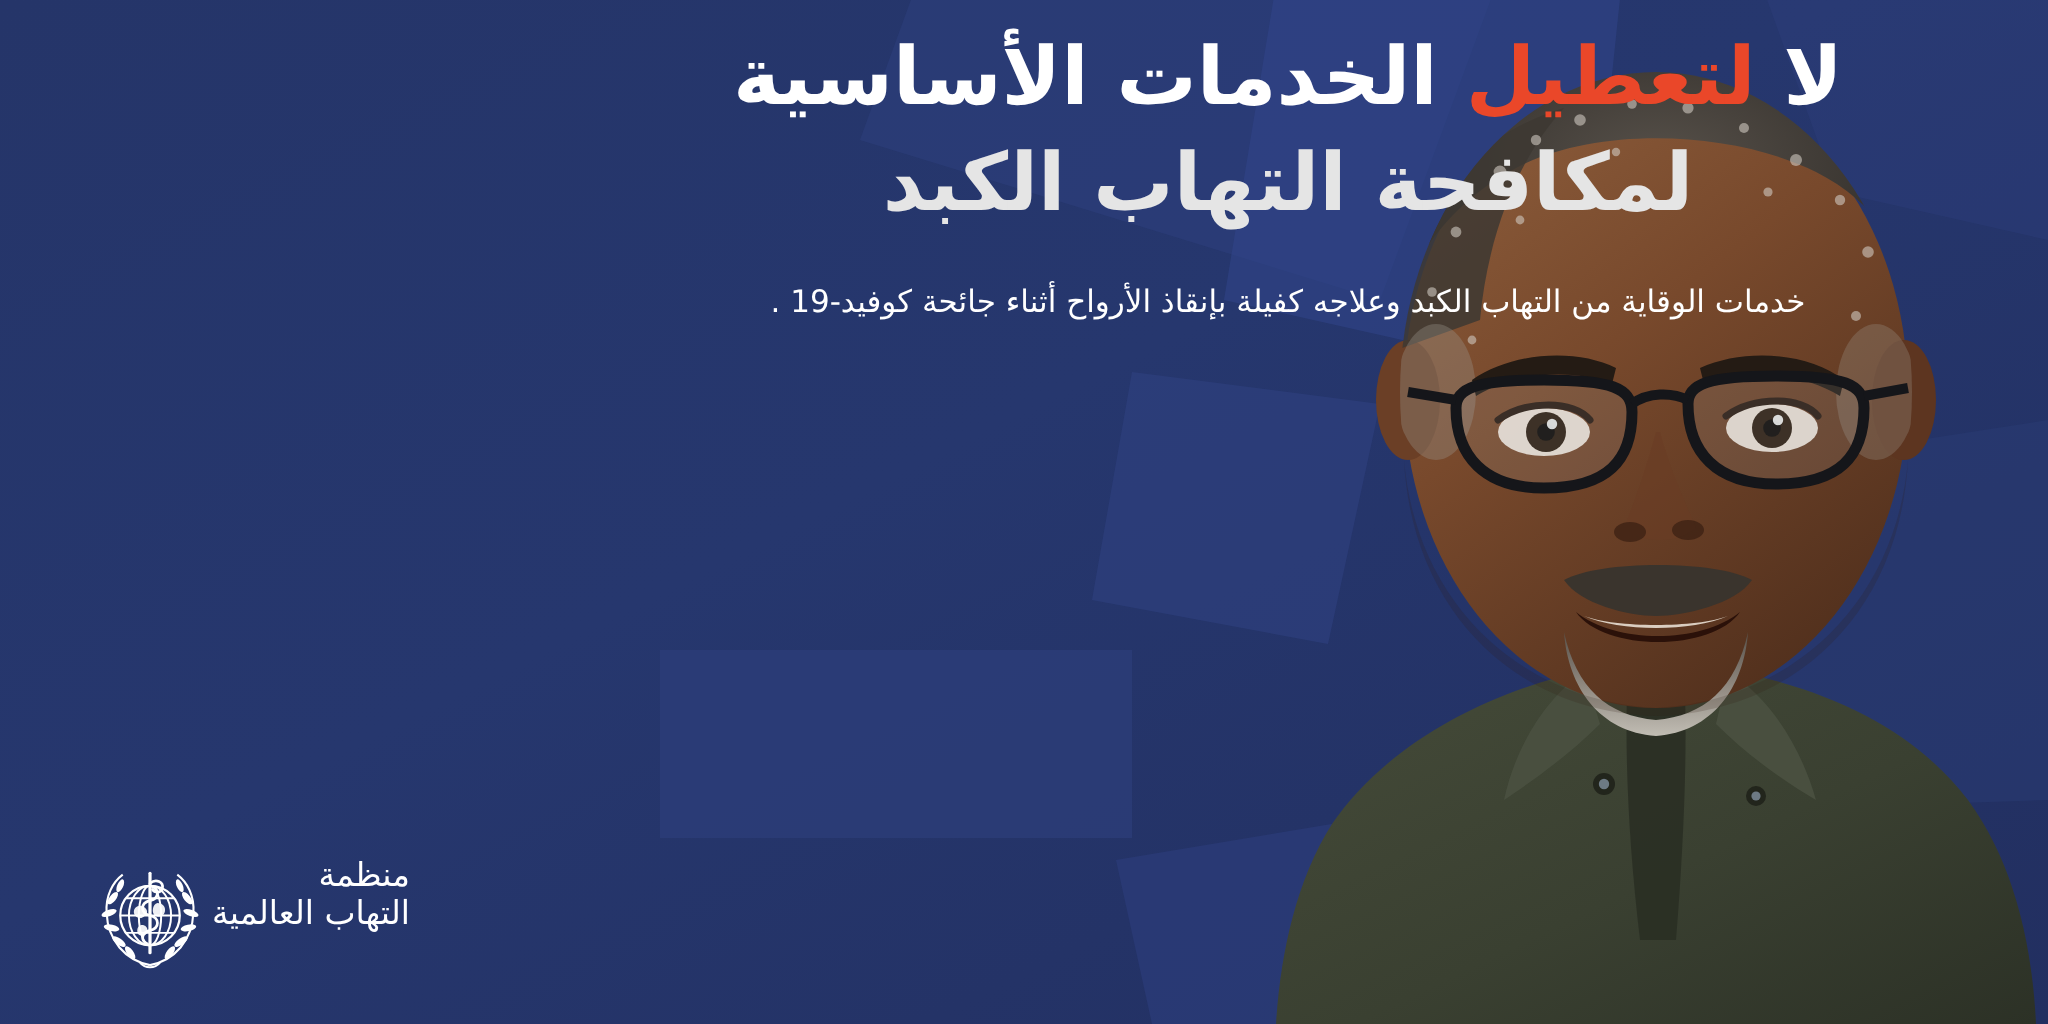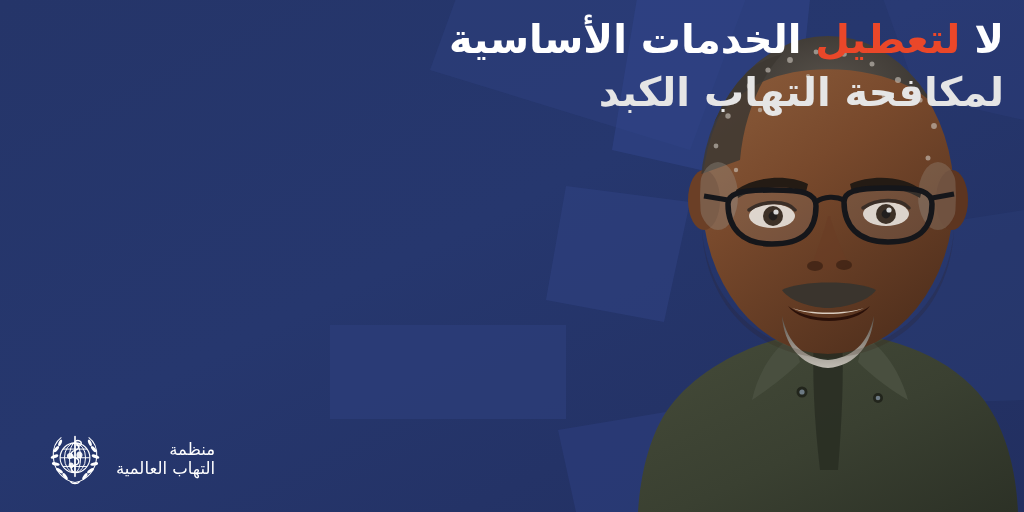--- a/index.html
+++ b/index.html
@@ -24,23 +24,23 @@
     inset: 0;
     overflow: hidden;
     pointer-events: none;
   }
   .bg-layer svg { display: block; width: 100%; height: 100%; }
 
   
   .copy-block {
     position: absolute;
     top: 14px;
-    right: 20px;
+    right: 35px;
     width: 690px;
-    text-align: right;
+    text-align: center;
     z-index: 6;
   }
   .headline {
     margin: 0;
     color: #ffffff;
     font-size: 40px;
     font-weight: 700;
     line-height: 1.28;
     letter-spacing: 0;
     white-space: nowrap;
@@ -74,22 +74,20 @@
   }
   .portrait svg { display: block; width: 100%; height: 100%; }
 
   
   .logo-lockup {
     position: absolute;
     left: 44px;
     bottom: 22px;
     display: flex;
     flex-direction: row-reverse;
-    align-items: center;
-    gap: 10px;
     z-index: 7;
   }
   .logo-emblem { width: 62px; height: 62px; flex: 0 0 62px; }
   .logo-emblem svg { display: block; width: 100%; height: 100%; }
   .logo-wordmark {
     color: #ffffff;
     text-align: right;
     font-size: 16.5px;
     line-height: 1.18;
     font-weight: 400;
@@ -249,20 +247,21 @@
         <path d="M150,316 C152,344 168,366 196,368 C224,366 240,344 242,316 C236,344 220,358 196,360 C172,358 156,344 150,316 Z" fill="url(#beardGrad)" opacity="0.95"></path>
 
         <path d="M70,230 C76,300 126,350 196,354 C266,350 316,300 322,230 C318,306 266,356 196,358 C126,356 74,306 70,230 Z" fill="#33190e" opacity="0.18"></path>
       </g>
     </svg>
   </div>
 
   <div class="copy-block">
     <h1 class="headline"><span>لا </span><span class="accent">لتعطيل</span><span> الخدمات الأساسية</span></h1>
     <p class="headline-line-2">لمكافحة التهاب الكبد</p>
+    <p class="subhead">خدمات الوقاية من التهاب الكبد وعلاجه كفيلة بإنقاذ الأرواح أثناء جائحة كوفيد-19 .</p>
   </div>
 
   <div class="logo-lockup">
     <div class="logo-emblem">
       <svg viewBox="0 0 100 100" aria-hidden="true">
         <g fill="none" stroke="#ffffff" stroke-width="1.6">
 
           <circle cx="50" cy="48" r="24" stroke-width="1.8"></circle>
           <ellipse cx="50" cy="48" rx="9" ry="24"></ellipse>
           <ellipse cx="50" cy="48" rx="17" ry="24"></ellipse>

